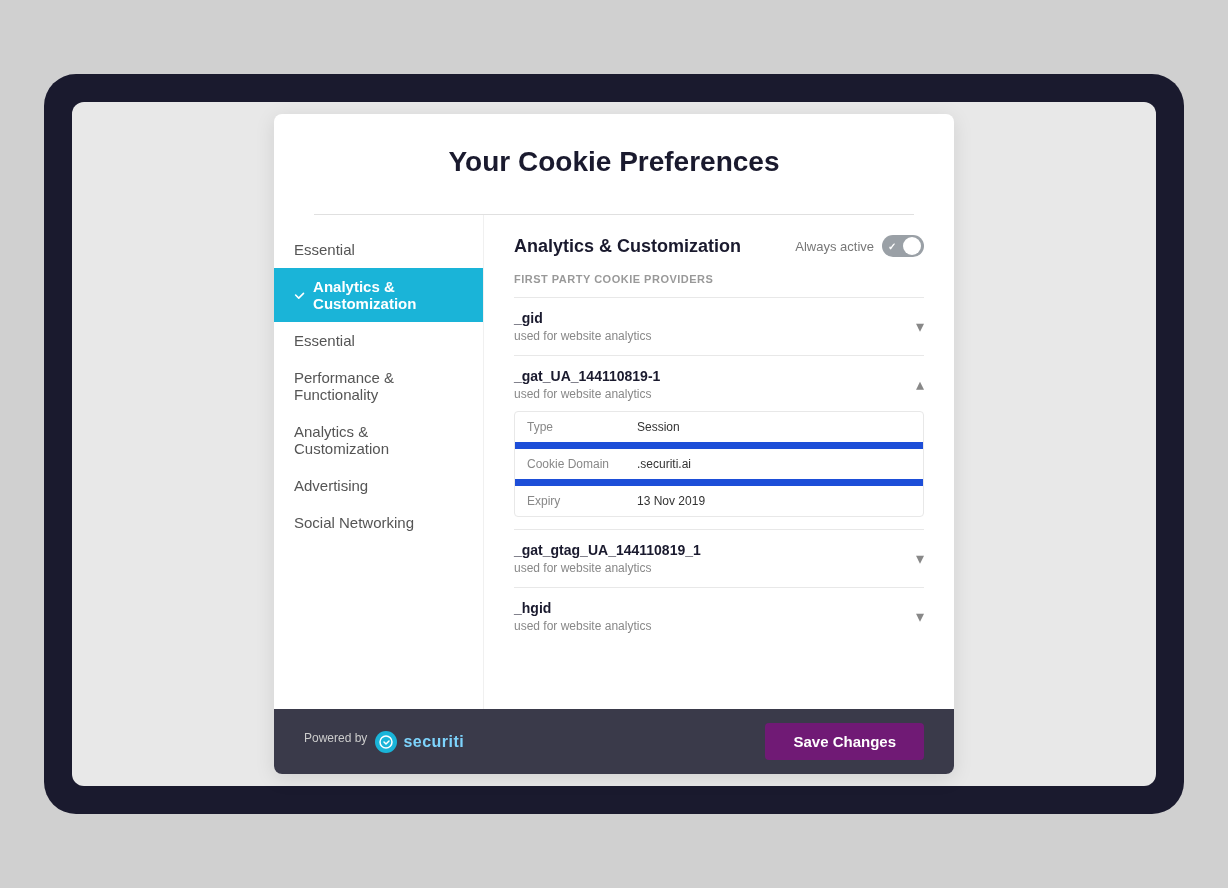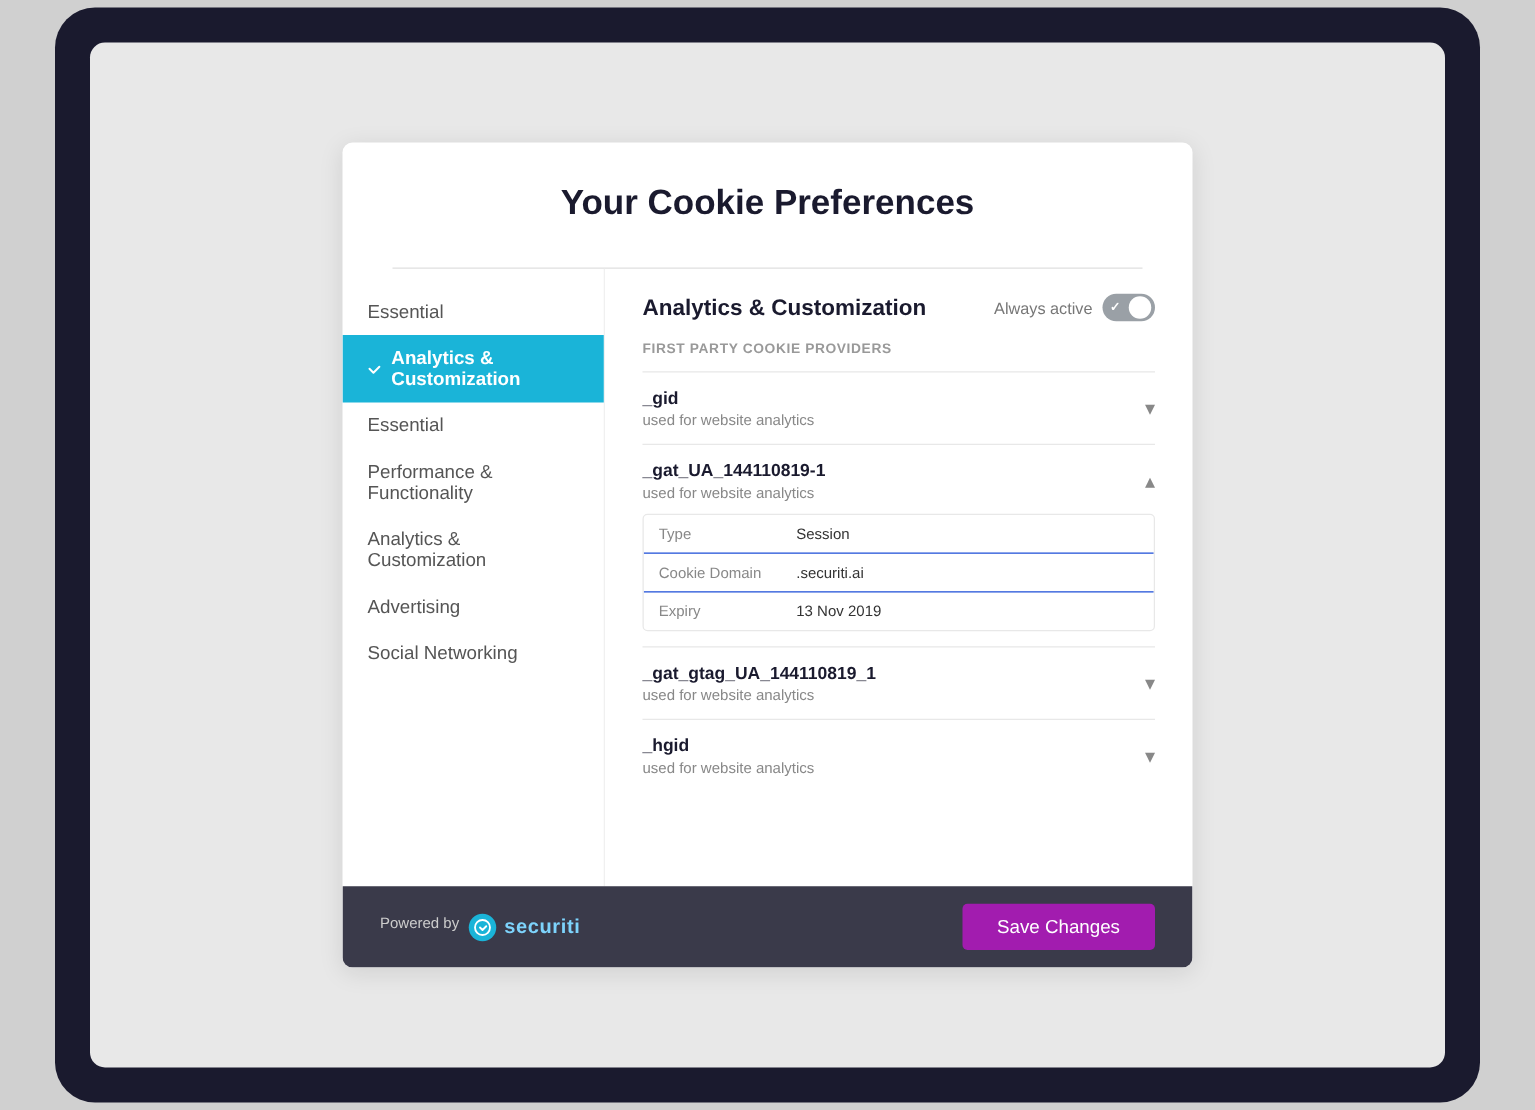--- a/index.html
+++ b/index.html
@@ -10,21 +10,21 @@
       justify-content: center;
       width: 1228px;
       height: 888px;
       font-family: -apple-system, BlinkMacSystemFont, 'Segoe UI', sans-serif;
     }
     .device-frame {
       background: #1a1a2e;
       border-radius: 32px;
       padding: 28px;
       width: 1140px;
-      height: 876px;
+      height: 740px;
       display: flex;
       align-items: center;
       justify-content: center;
     }
     .device-screen {
       background: #e8e8e8;
       border-radius: 12px;
       width: 100%;
       height: 100%;
       display: flex;
@@ -169,21 +169,21 @@
     }
     .cookie-details {
       margin-top: 10px;
       border: 1px solid #e8e8e8;
       border-radius: 4px;
       overflow: hidden;
     }
     .detail-row {
       display: flex;
       align-items: center;
-      border-bottom: 1px solid #1d4ed8;
+      border-bottom: 7px solid #1d4ed8;
       font-size: 12px;
     }
     .detail-row:last-child {
       border-bottom: none;
     }
     .detail-label {
       width: 110px;
       padding: 8px 12px;
       color: #888;
       flex-shrink: 0;
@@ -222,27 +222,27 @@
       font-size: 11px;
       font-weight: bold;
     }
     .securiti-text {
       color: #7dd3fc;
       font-size: 16px;
       font-weight: 700;
       letter-spacing: 0.5px;
     }
     .save-btn {
-      background: #a21caf;
+      background: #701a75;
       color: #fff;
       border: none;
       border-radius: 4px;
       padding: 10px 28px;
       font-size: 15px;
-      font-weight: 400;
+      font-weight: 700;
       cursor: pointer;
     }
   </style>
 </head>
 <body>
 
 <div class="device-frame">
   <div class="device-screen">
     <div class="modal">
       <div class="modal-header">

